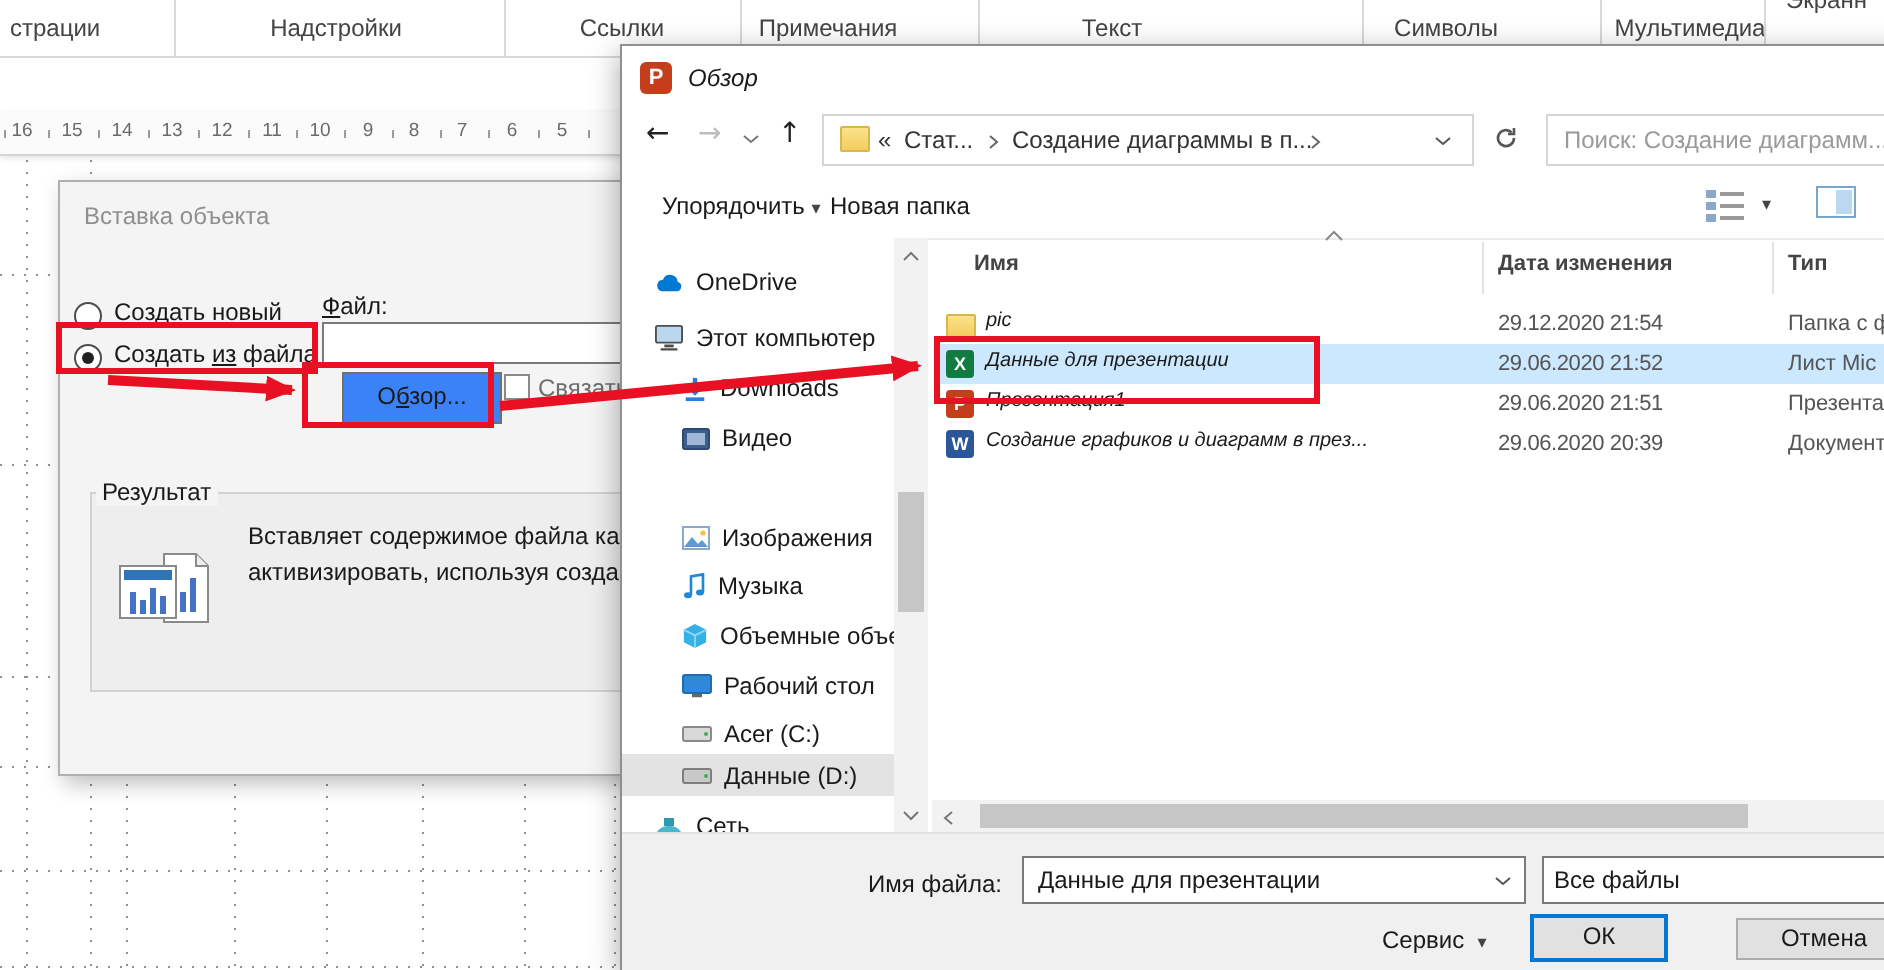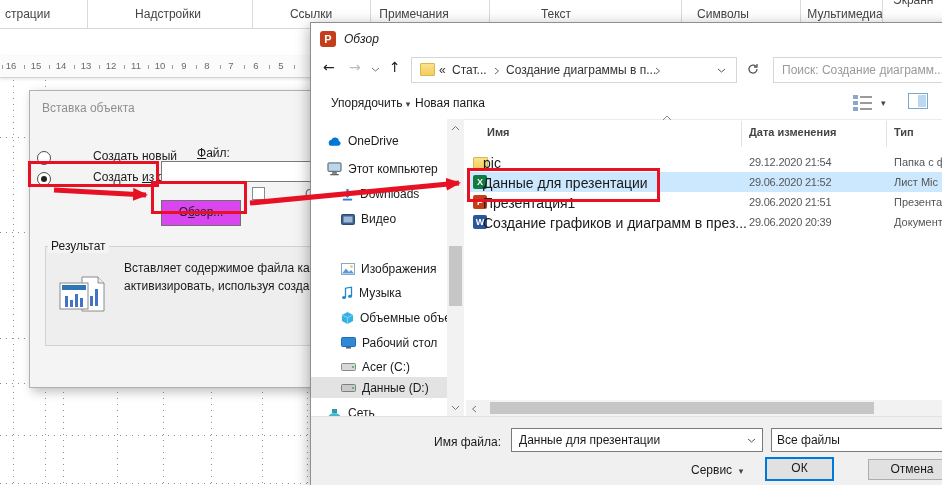--- a/index.html
+++ b/index.html
@@ -28,26 +28,26 @@
   .gv{position:absolute;width:1px;background:repeating-linear-gradient(to bottom,#8f8f8f 0 1px,transparent 1px 6px);}
   .gh{position:absolute;height:1px;background:repeating-linear-gradient(to right,#8f8f8f 0 1px,transparent 1px 6px);}
 
   
   .io{left:29px;top:90px;width:330px;height:296px;background:#f4f4f4;border:1px solid #b0b0b0;
       box-shadow:3px 4px 10px rgba(0,0,0,.25);z-index:10;font-size:12px;}
   .io-title{position:absolute;left:12px;top:10px;color:#8f8f8f;}
   .radio{position:absolute;width:12px;height:12px;border:1px solid #4d4d4d;border-radius:50%;background:#fff;}
   .radio .dot{position:absolute;left:3px;top:3px;width:6px;height:6px;border-radius:50%;background:#222;display:none;}
   .radio.sel .dot{display:block;}
-  .io-label{position:absolute;white-space:nowrap;margin-left:36px;}
+  .io-label{position:absolute;white-space:nowrap;}
   .accel{text-decoration:underline;}
   .io-input{position:absolute;left:131px;top:70px;width:185px;height:19px;background:#fff;
             border:1px solid #7a7a7a;font-size:12px;padding:0 3px;font-family:"Liberation Sans",sans-serif;}
-  .io-btn{position:absolute;left:131px;top:95px;width:78px;height:24px;background:#d946ef;
-          border:1px solid #707070;font-size:12px;text-align:center;line-height:22px;margin-top:14px;}
+  .io-btn{position:absolute;left:141px;top:95px;width:78px;height:24px;background:#3b82f6;
+          border:1px solid #707070;font-size:12px;text-align:center;line-height:22px;}
   .checkbox{position:absolute;left:222px;top:96px;width:11px;height:11px;background:#fff;border:1px solid #8a8a8a;}
   .io-group{position:absolute;left:15px;top:155px;width:286px;height:98px;background:#eeeeee;border:1px solid #d2d2d2;}
   .io-group-label{position:absolute;left:18px;top:148px;background:#f4f4f4;padding:0 3px;}
   .io-result-line{position:absolute;white-space:nowrap;color:#1a1a1a;}
 
   
   .bd{left:310px;top:22px;width:650px;height:461px;background:#fff;border:1px solid #8f8f8f;
       box-shadow:0 4px 14px rgba(0,0,0,.35);z-index:20;font-size:12px;}
   .bd-titlebar{position:absolute;left:0;top:0;right:0;height:32px;background:#fff;}
   .bd-title-icon{position:absolute;left:9px;top:8px;width:16px;height:16px;border-radius:3px;background:#c43e1c;
@@ -81,21 +81,21 @@
   .list-head-txt{position:absolute;top:103px;font-size:11px;color:#444;white-space:nowrap;font-weight:bold;}
   .col-sep{position:absolute;top:98px;width:1px;height:26px;background:#e2e2e2;}
   .file-row{position:absolute;left:156px;width:494px;height:20px;}
   .file-row.sel{background:#cce8ff;}
   .f-icon{position:absolute;left:6px;top:3px;width:14px;height:14px;border-radius:2px;color:#fff;
           font-size:9px;font-weight:bold;text-align:center;line-height:14px;}
   .f-icon.folder{background:linear-gradient(#fbe28a,#f3cd5f);border:1px solid #d8b74c;width:13px;height:10px;top:5px;border-radius:1px;}
   .f-icon.excel{background:#107c41;}
   .f-icon.powerpoint{background:#c43e1c;}
   .f-icon.word{background:#2b579a;}
-  .f-name{position:absolute;left:16px;top:3px;font-size:14px;white-space:nowrap;}
+  .f-name{position:absolute;left:26px;top:3px;font-size:10px;white-space:nowrap;font-style:italic;}
   .f-date{position:absolute;left:282px;top:4px;font-size:11px;color:#555;white-space:nowrap;letter-spacing:-.2px;}
   .f-type{position:absolute;left:427px;top:4px;font-size:11px;color:#555;white-space:nowrap;}
   .hscroll{position:absolute;left:155px;top:377px;width:495px;height:16px;background:#f2f2f2;}
   .hthumb{position:absolute;left:24px;top:2px;width:384px;height:12px;background:#c6c6c6;}
 
   .bd-footer{position:absolute;left:0;top:393px;right:0;height:68px;background:#f0f0f0;border-top:1px solid #e2e2e2;}
   .combo{position:absolute;height:22px;background:#fff;border:1px solid #7a7a7a;}
   .combo .val{position:absolute;left:5px;top:4px;font-size:12px;white-space:nowrap;}
   .combo input{border:0;outline:none;background:transparent;font-size:12px;margin:3px 0 0 5px;width:210px;
                font-family:"Liberation Sans",sans-serif;color:#1a1a1a;}

